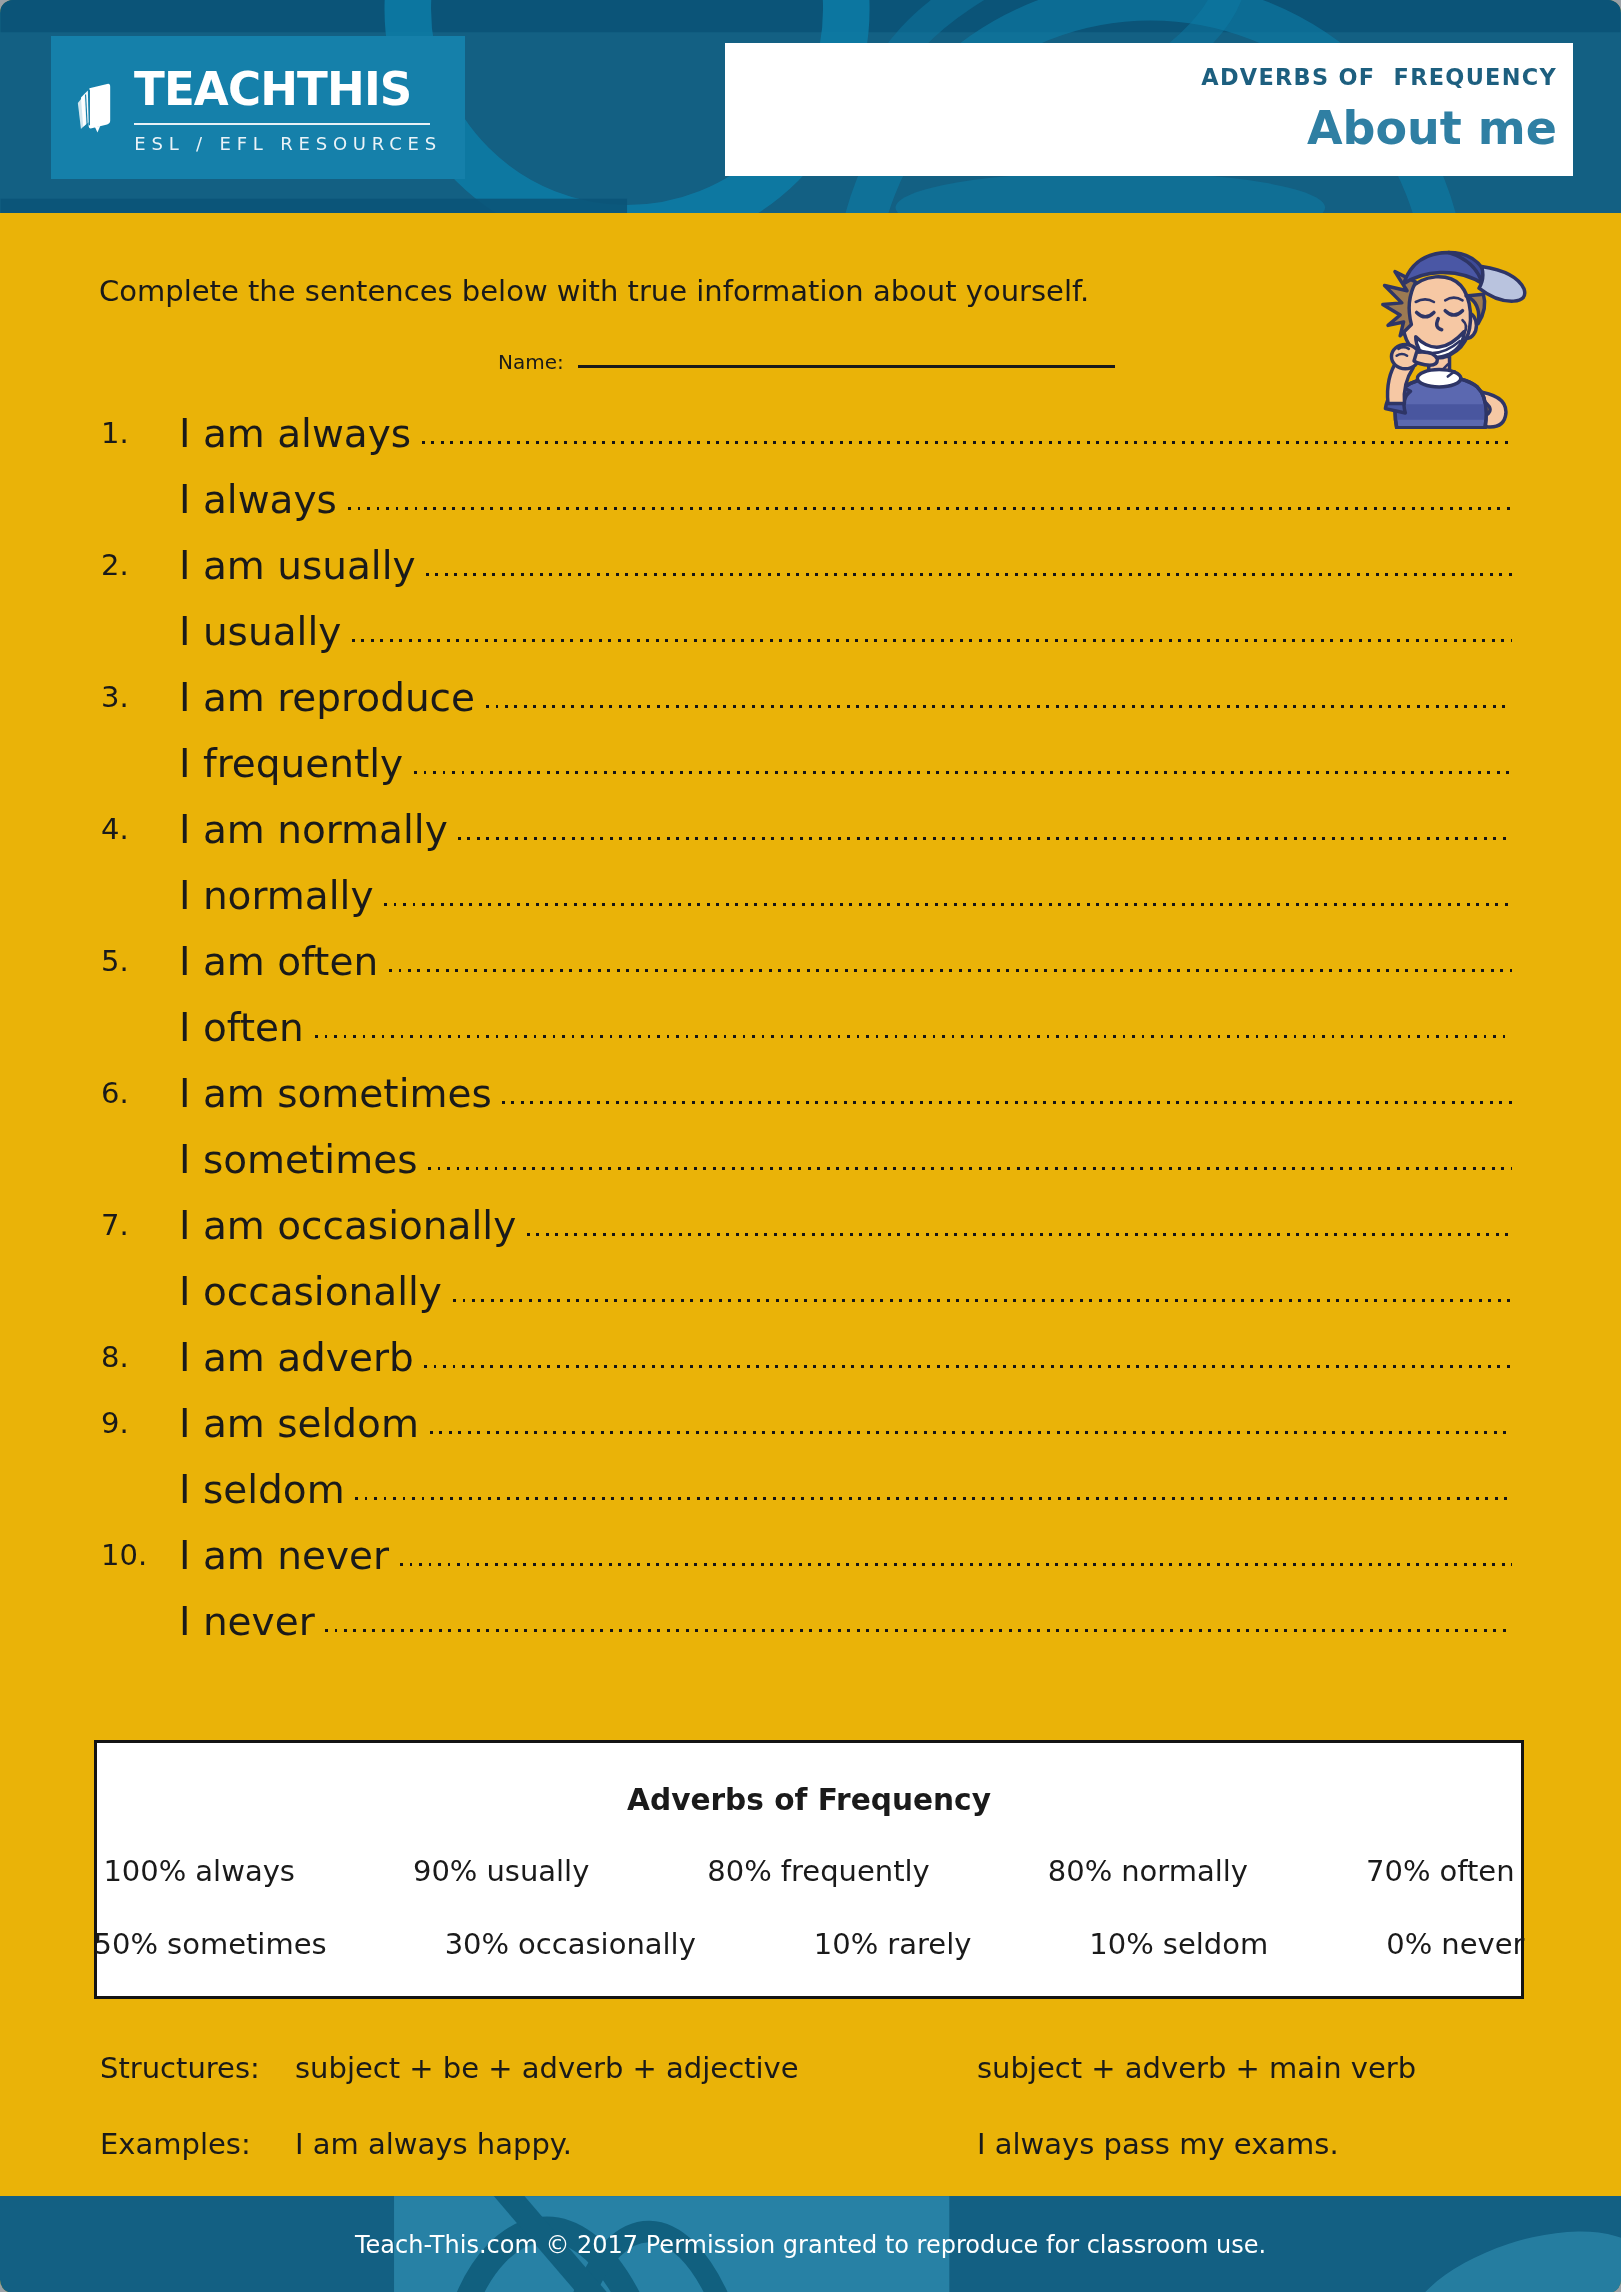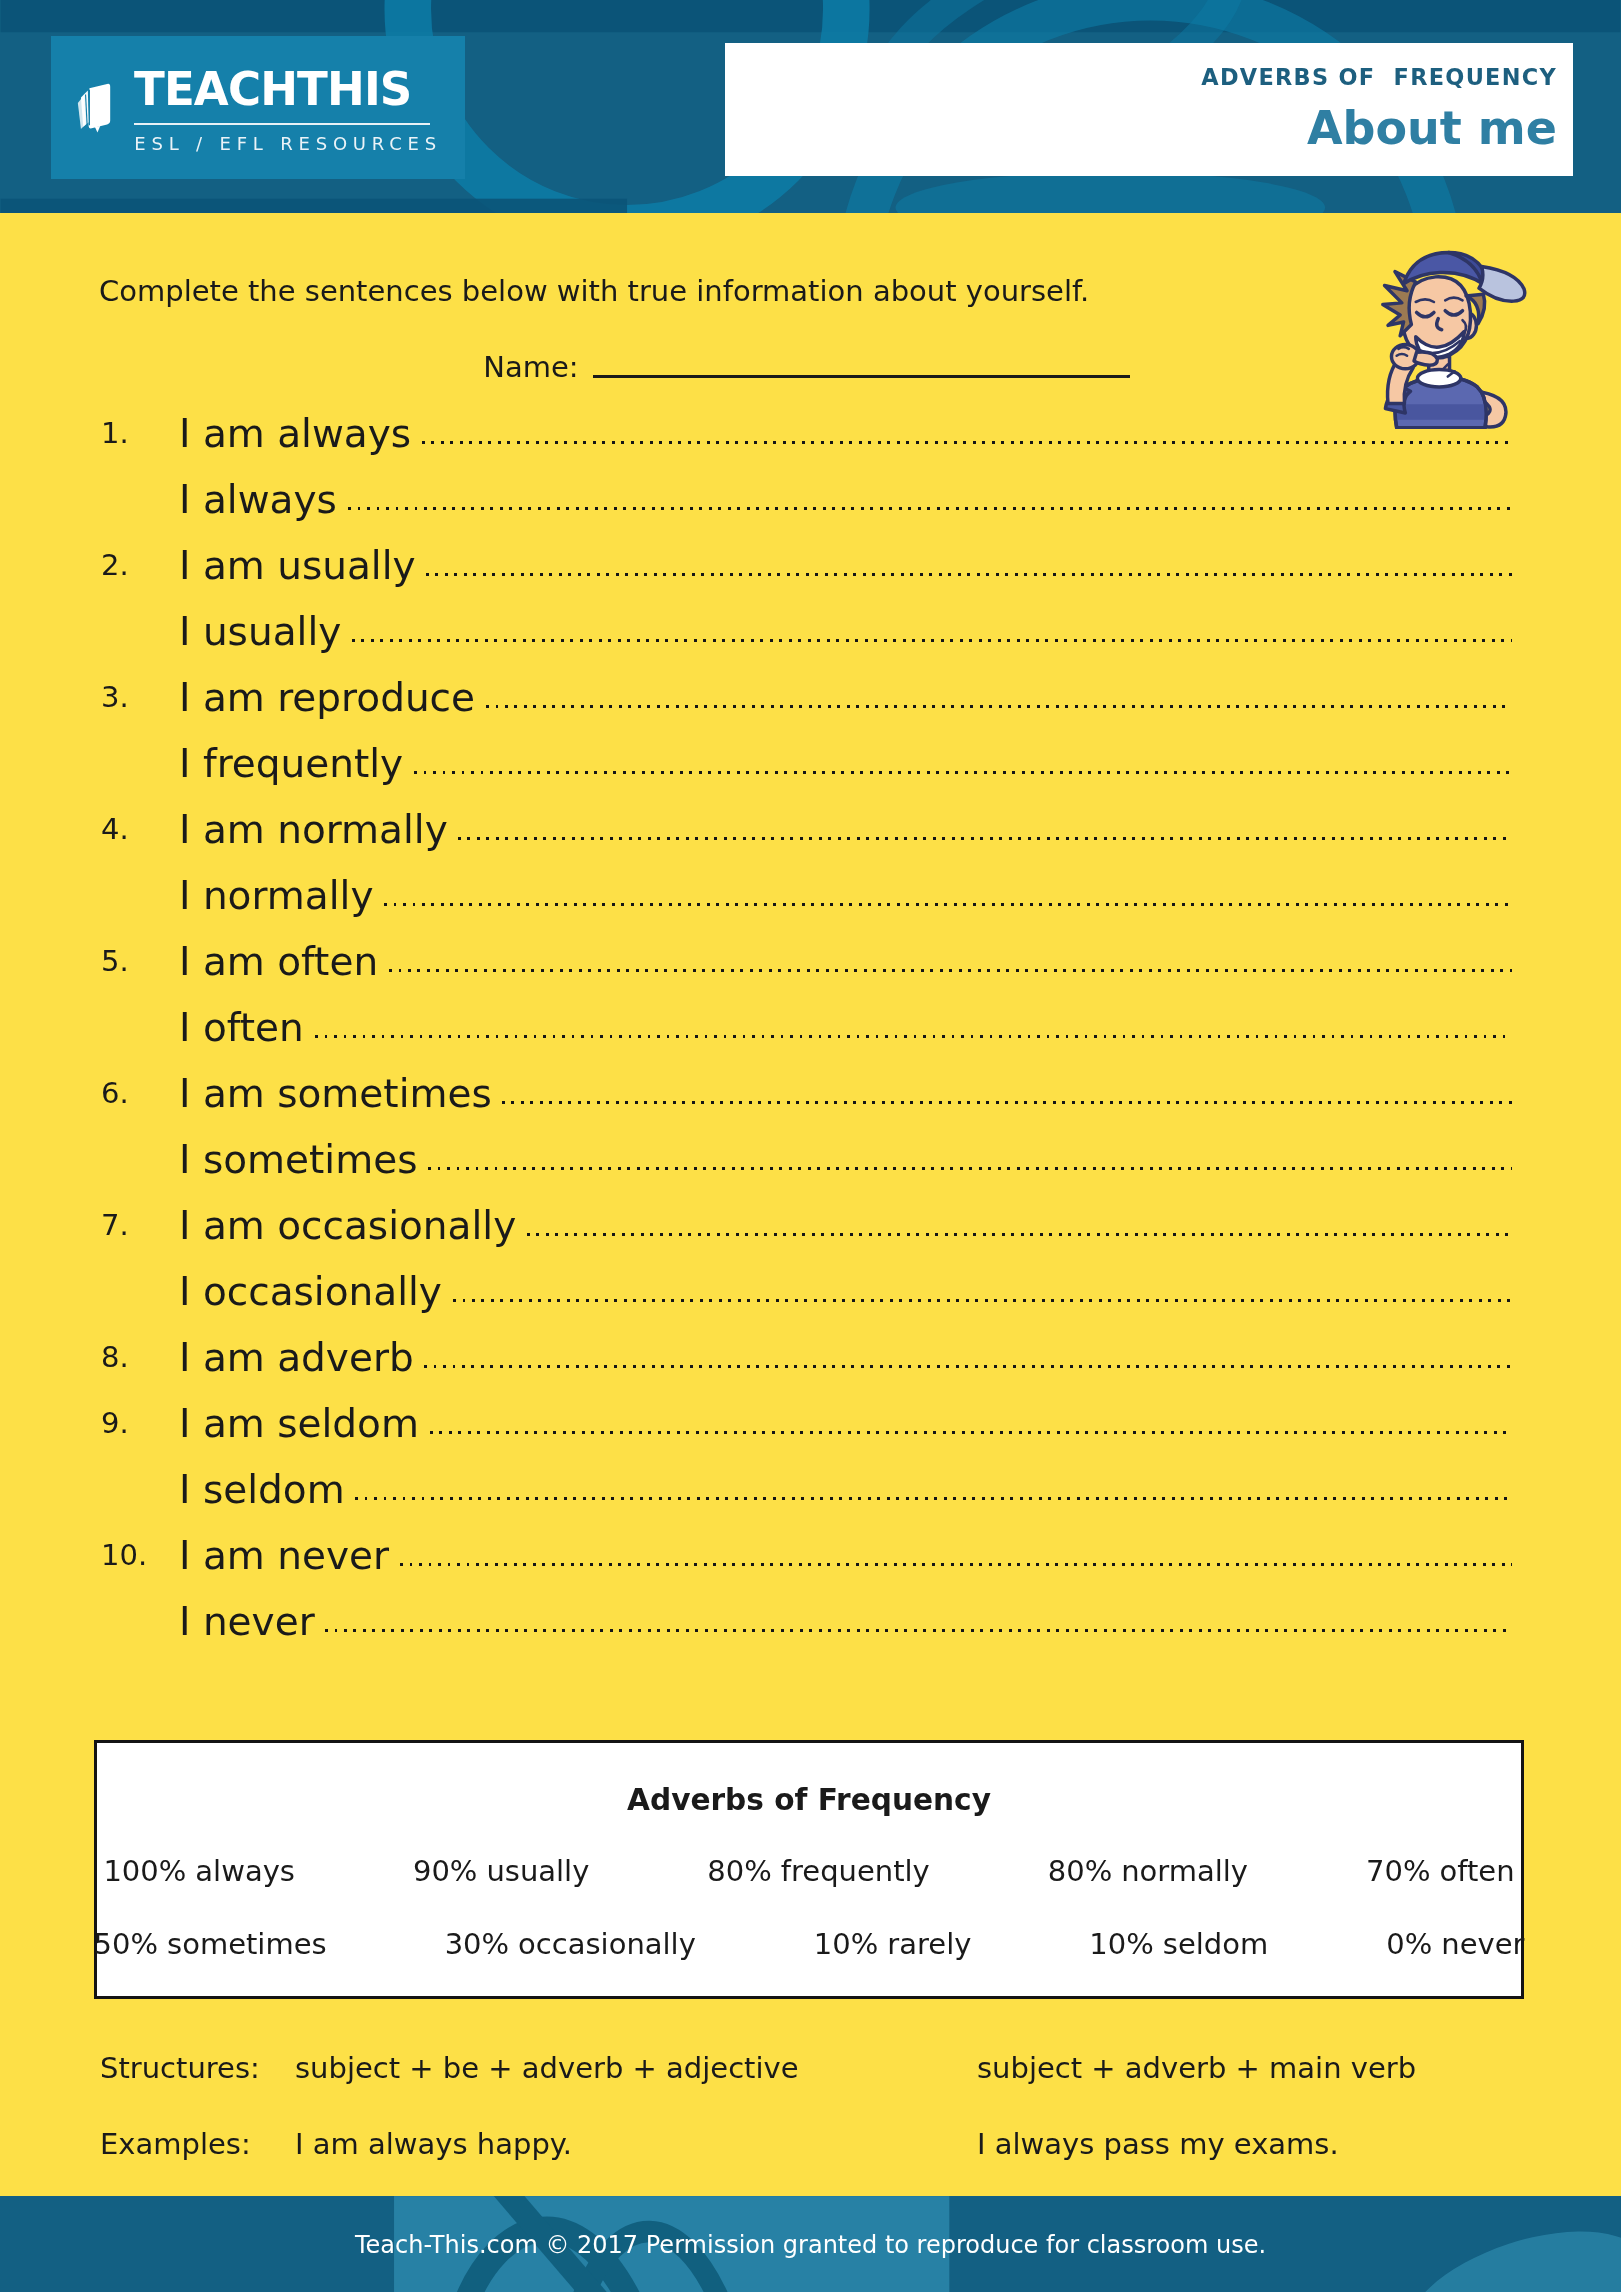--- a/index.html
+++ b/index.html
@@ -1,21 +1,22 @@
 <!DOCTYPE html>
 <html style="font-size:14.3px"><head>
 <meta charset="utf-8">
 <style>
   * { margin:0; padding:0; box-sizing:border-box; }
   html,body { background:#9aa0a6; }
   body { font-family:"DejaVu Sans","Liberation Sans",sans-serif; }
   .page {
     position:relative; width:1621px; height:2293px;
-    background:#fde047; overflow:hidden; margin:0 auto;
+    background:#eab308; overflow:hidden; margin:0 auto;
     color:#1a1a1a;
+    border-radius:13px;
   }
 
   
   .header { position:absolute; top:0; left:0; width:1621px; height:213px; background:#136083; overflow:hidden; }
   .header svg.decor, .footer svg.decor { position:absolute; top:0; left:0; }
   .logo-box {
     position:absolute; left:51px; top:36px; width:414px; height:143px;
     background:#1580aa; display:flex; align-items:center; padding:0 23px; gap:18px;
   }
   .logo-text { display:flex; flex-direction:column; flex:1; }
@@ -28,21 +29,21 @@
     padding-right:16px; gap:10.7px;
   }
   .topic { color:#1d5f7f; font-size:22.4px; font-weight:600; letter-spacing:1.3px; white-space:pre; }
   .doc-title { color:#2f7fa3; font-size:46px; font-weight:600; }
 
   
   .instructions { position:absolute; left:99px; top:274px; font-size:29px; }
   .boy { position:absolute; left:1336px; top:227px; }
 
   .name-row { position:absolute; left:101px; top:351px; width:1411px; display:flex; justify-content:center; align-items:flex-end; gap:14.3px; }
-  .name-label { font-size:29px; line-height:1.15; }
+  .name-label { font-size:20px; line-height:1.15; }
   .name-line { width:537px; height:2.7px; background:#1a1a1a; margin-bottom:6.3px; }
 
   .list { position:absolute; left:101px; top:414px; width:1411px; }
   .row { display:flex; height:66px; align-items:flex-start; }
   .num { flex:0 0 78px; font-size:29px; line-height:39px; }
   .txt { font-size:39px; line-height:39px; white-space:pre; }
   .leader {
     flex:1; margin-left:10.7px; margin-top:27px; height:3px;
     background:repeating-linear-gradient(to right,#161616 0 2.9px,transparent 2.9px 9.5px);
   }

